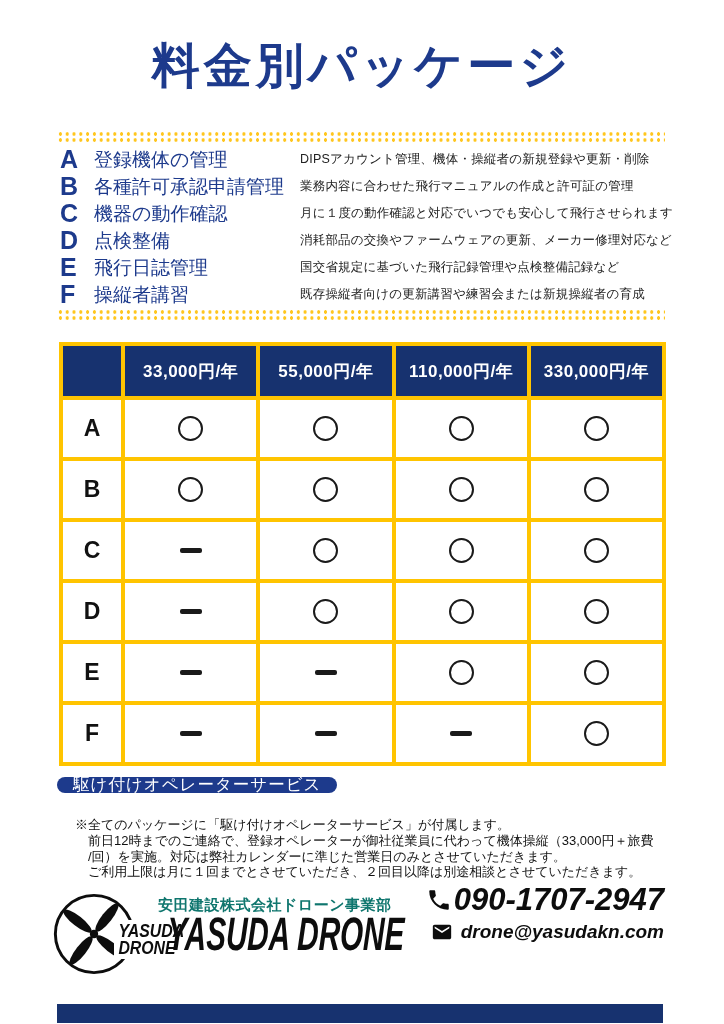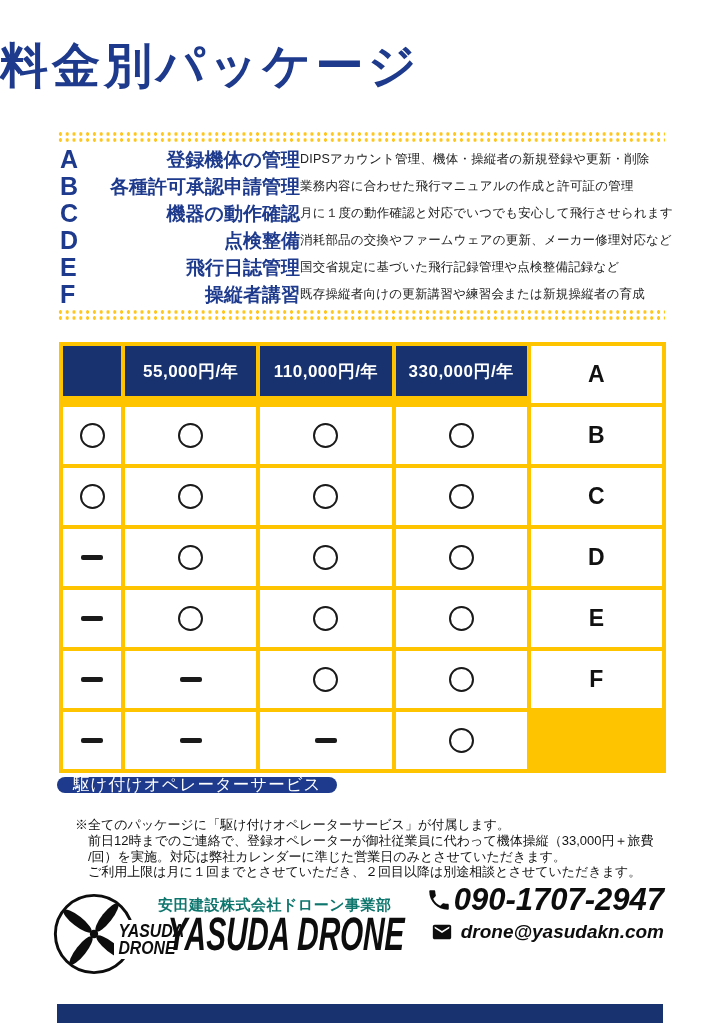--- a/index.html
+++ b/index.html
@@ -1,28 +1,28 @@
 <!DOCTYPE html>
 <html style="--navy: #1d3a8c; --deep: #17326f; --yellow: #ffc400; --dot: #ffc61e;"><head>
 <meta charset="utf-8">
 <style>
   html,body{margin:0;padding:0;background:#e8e8e8;}
   #page{position:relative;width:724px;height:1024px;background:#ffffff;overflow:hidden;
         font-family:"Liberation Sans",sans-serif;margin:0 auto;}
-  .title{position:absolute;top:34px;left:0;width:100%;
+  .title{position:absolute;top:34px;left:0;width:100%;text-align:center;
          font-size:48px;font-weight:bold;color:var(--navy,#1d3a8c);letter-spacing:4px;}
   .dots{position:absolute;left:57px;width:608px;height:11px;
         background-image:radial-gradient(circle,var(--dot,#ffc61e) 1.6px,transparent 1.9px);
         background-size:6.8px 6px;background-position:0 0;}
   .dots1{top:131px;} .dots2{top:309px;}
 
   .services{position:absolute;top:146px;left:60px;width:608px;}
   .service-row{display:grid;grid-template-columns:34px 206px 1fr;align-items:center;height:27px;}
   .svc-letter{font-size:25px;font-weight:bold;color:var(--navy,#1d3a8c);line-height:1;}
-  .svc-label{font-size:19px;font-weight:bold;color:var(--navy,#1d3a8c);white-space:nowrap;text-align:right;}
+  .svc-label{font-size:19px;font-weight:normal;color:var(--navy,#1d3a8c);white-space:nowrap;}
   .svc-desc{font-size:12.5px;color:#222;letter-spacing:0.2px;white-space:nowrap;}
 
   .pkg-table{position:absolute;top:342px;left:59px;width:607px;box-sizing:border-box;
              background:var(--yellow,#ffc400);padding:4px;display:grid;
              grid-template-columns:58px repeat(4,1fr);gap:4px;}
   .cell{display:flex;align-items:center;justify-content:center;}
   .th{height:50px;background:var(--deep,#17326f);color:#fff;font-weight:bold;font-size:17px;letter-spacing:0.5px;}
   .td{height:57px;background:#ffffff;}
   .td-key{font-size:23px;font-weight:bold;color:#111;}
   .mark-circle{width:25px;height:25px;border:2.5px solid #1a1a1a;border-radius:50%;box-sizing:border-box;}
@@ -96,20 +96,21 @@
     <div class="svc-letter">F</div>
     <div class="svc-label">操縦者講習</div>
     <div class="svc-desc">既存操縦者向けの更新講習や練習会または新規操縦者の育成</div>
   </div>
 </div>
 
   <div class="dots dots2"></div>
 
   <div class="pkg-table">
     <div class="cell th"></div>
+    <div class="cell th">33,000円/年</div>
     <div class="cell th">55,000円/年</div>
     <div class="cell th">110,000円/年</div>
     <div class="cell th">330,000円/年</div>
   <div class="cell td td-key">A</div>
       <div class="cell td">
         <div class="mark-circle"></div>
       </div>
       <div class="cell td">
         <div class="mark-circle"></div>
       </div>

